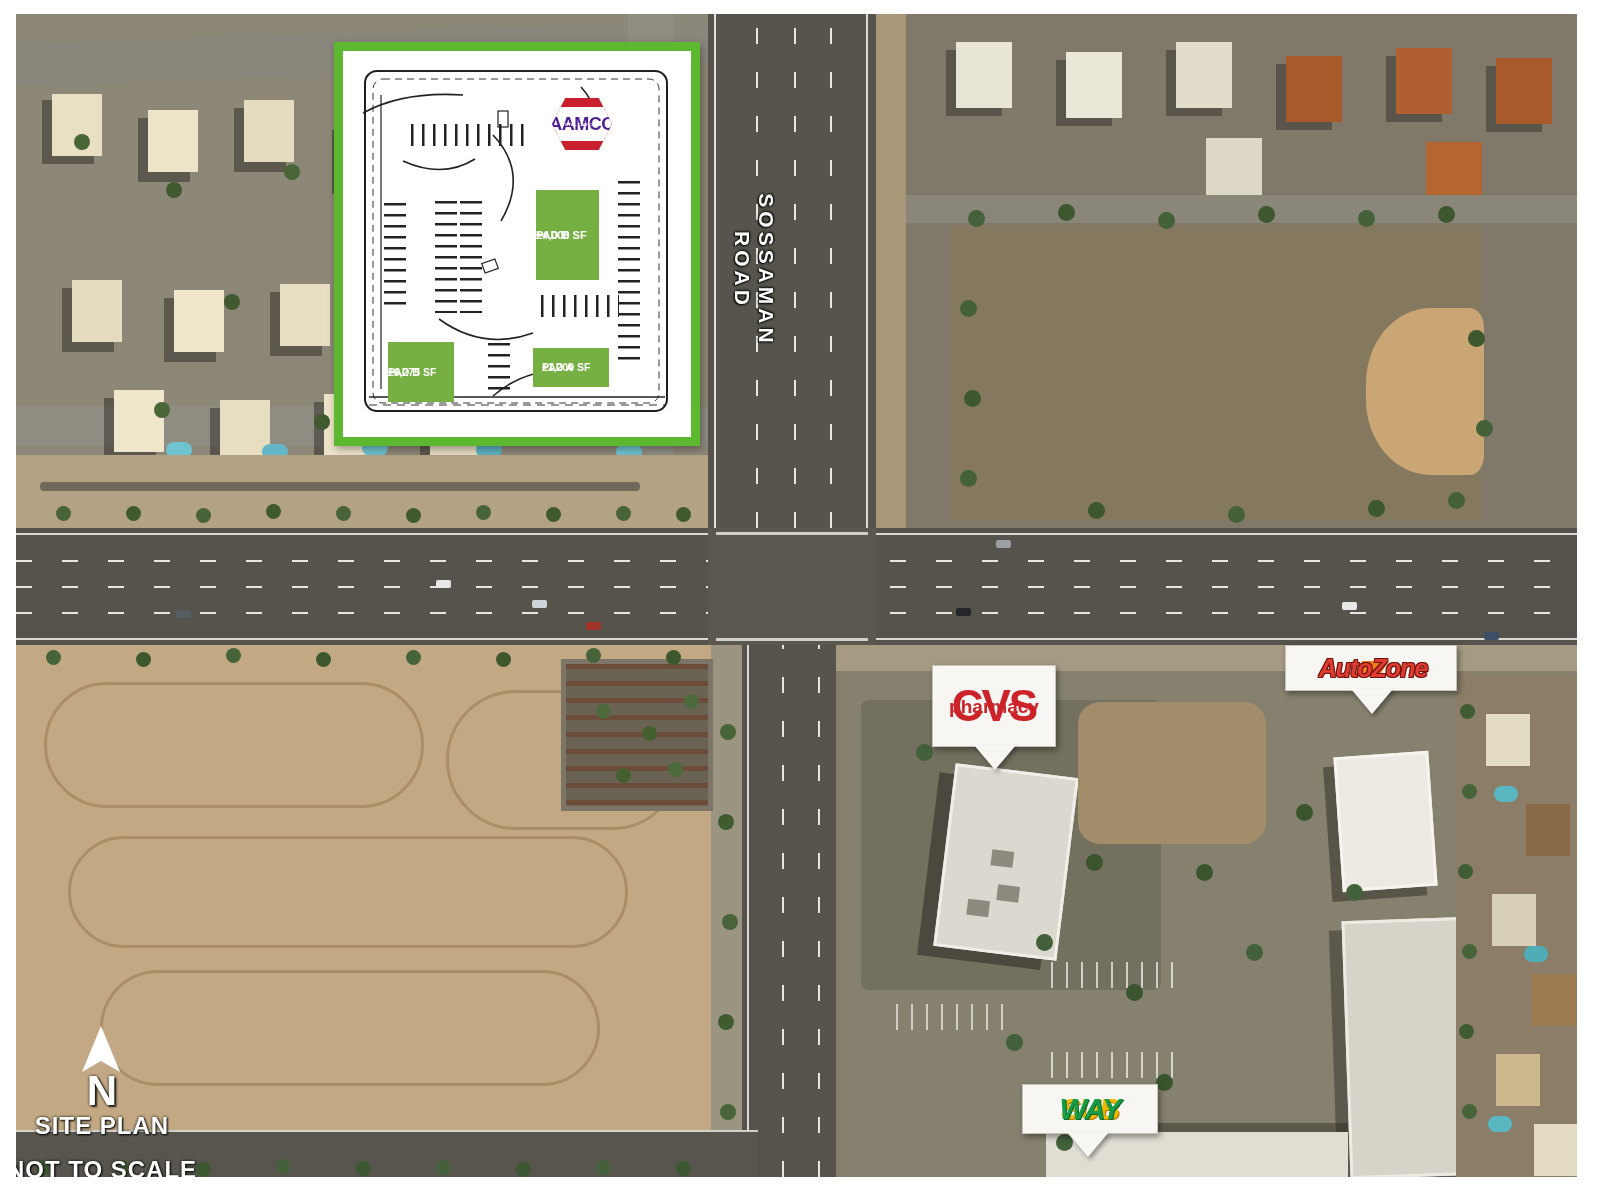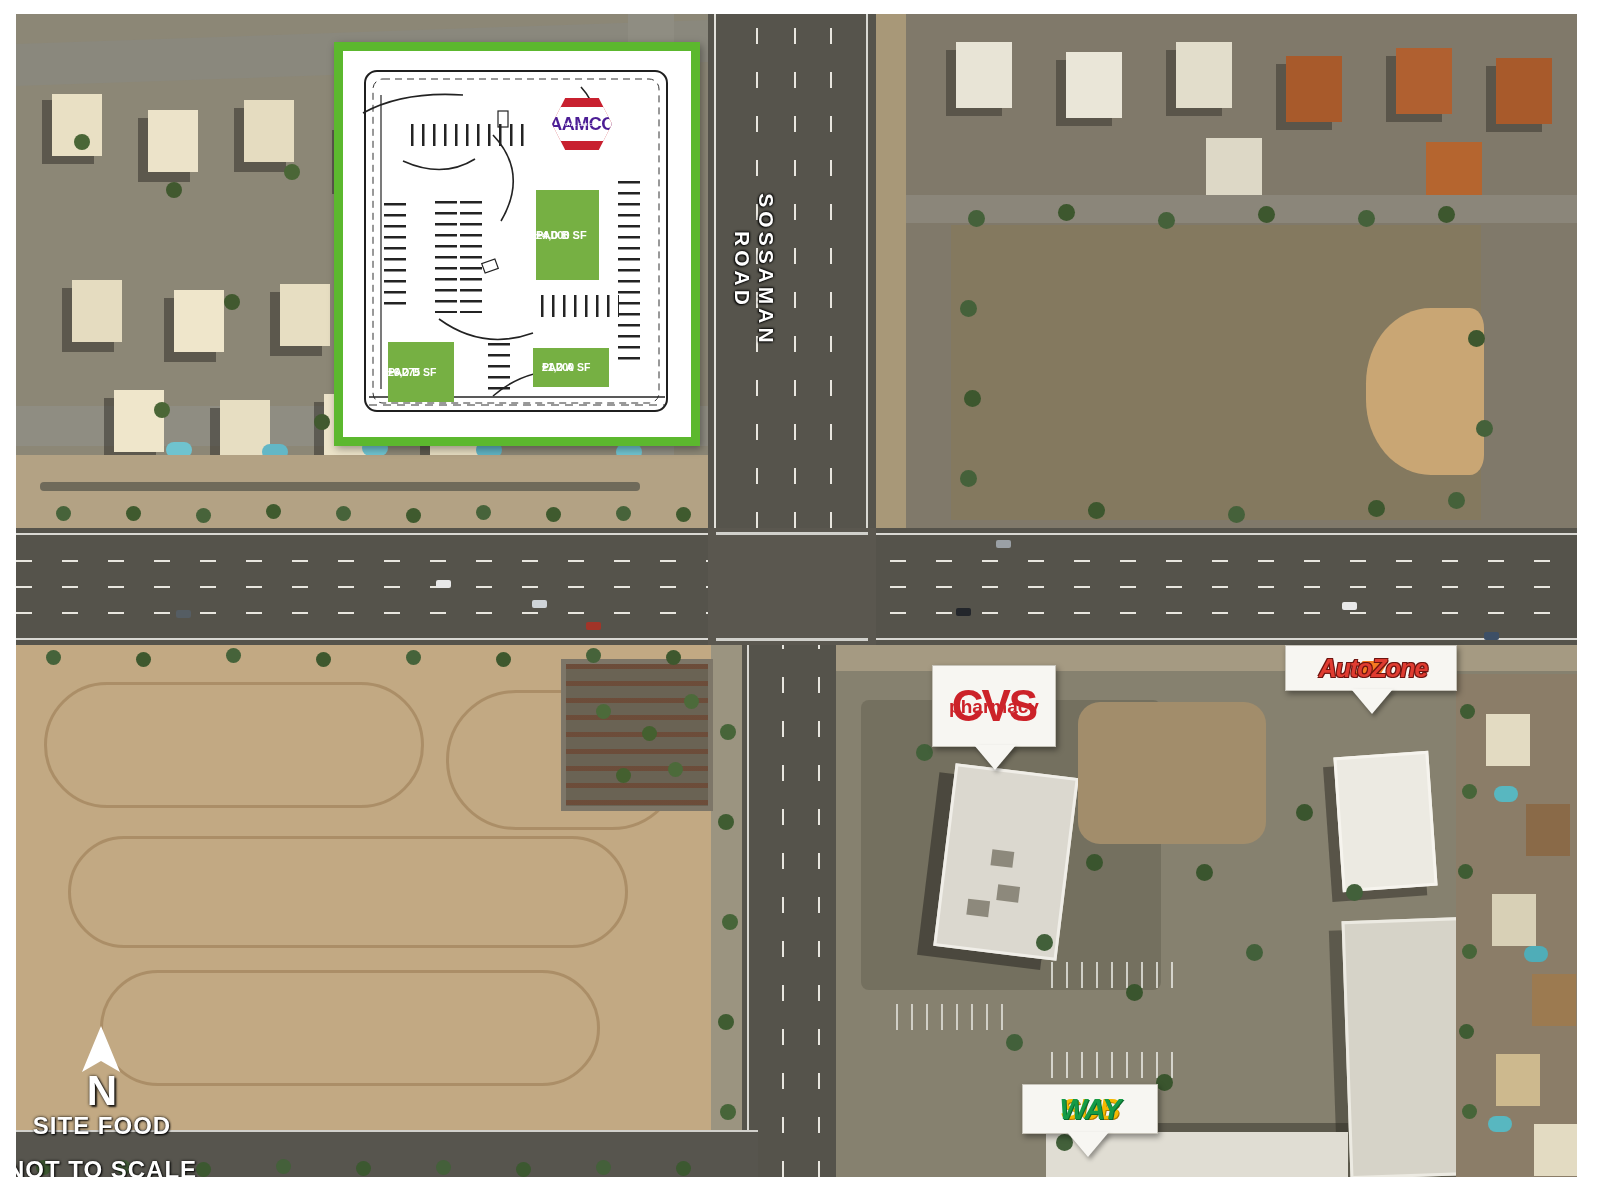--- a/index.html
+++ b/index.html
@@ -345,16 +345,16 @@
     <div class="tail-down"></div>
   </div>
   <div class="callout co-sub">
     <span class="sub-part sub-yellow">SUB</span>
     <span class="sub-part sub-green">WAY</span>
     <div class="tail-down"></div>
   </div>
 
   <div class="compass-arrow"></div>
   <div class="compass-n">N</div>
-  <div class="compass-l1">SITE FOOD</div>
+  <div class="compass-l1">SITE PLAN</div>
   <div class="compass-l2">NOT TO SCALE</div>
 
 </div>
 
 </body></html>

